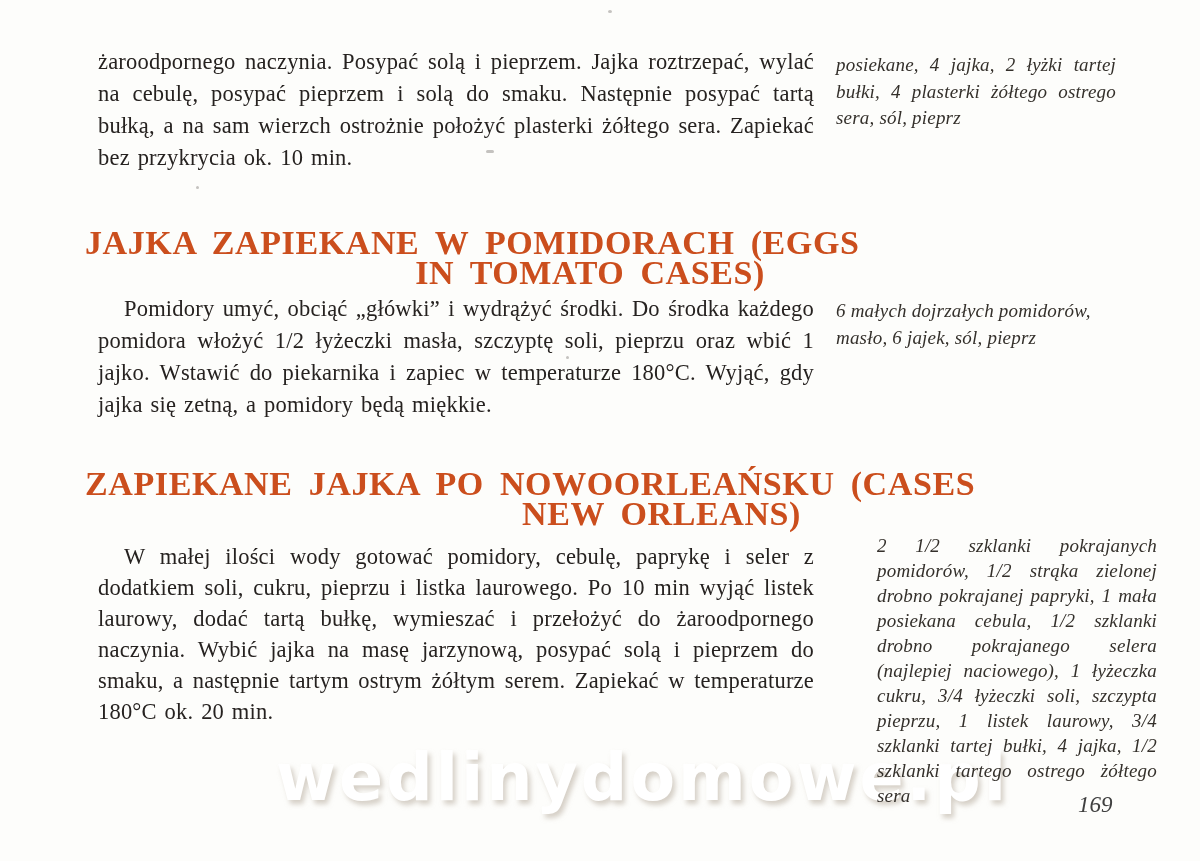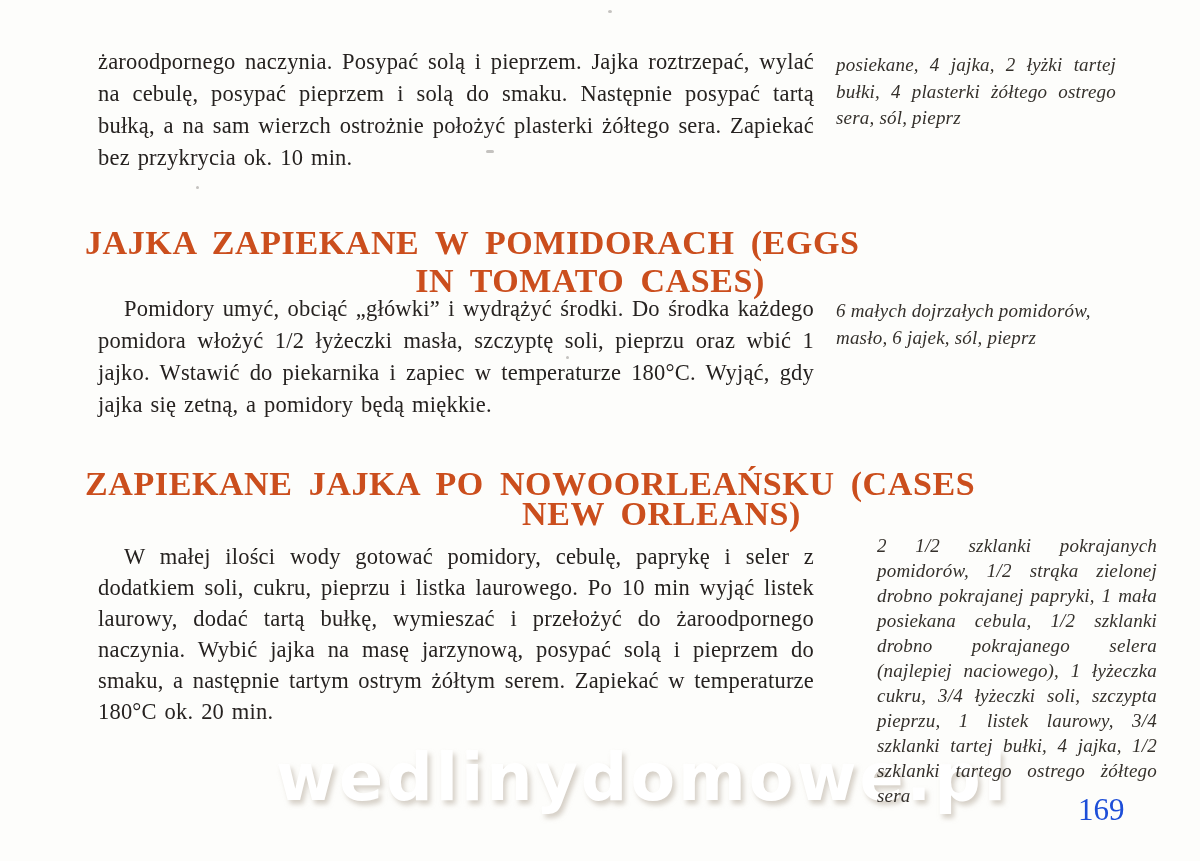--- a/index.html
+++ b/index.html
@@ -62,44 +62,45 @@
     letter-spacing: 3px;
     color: #ffffff;
     text-shadow: 3px 4px 5px rgba(186, 176, 163, 0.60);
     z-index: 1;
     white-space: nowrap;
   }
   .page-number {
     position: absolute;
     left: 1078px;
     top: 792px;
-    font-size: 31px;
-    color: #1d4ed8;
+    font-size: 23px;
+    color: #404040;
     z-index: 2;
+    font-style: italic;
   }
   .speck {
     position: absolute;
     background: #c4c2bf;
     border-radius: 50%;
     z-index: 0;
   }
 </style>
 </head>
 <body>
 
 <div class="page">
 
   <div class="watermark">wedlinydomowe.pl</div>
 
   <p class="body-text" style="top: 46px; margin: 0;">żaroodpornego naczynia. Posypać solą i pieprzem. Jajka roztrzepać, wylać na cebulę, posypać pieprzem i solą do smaku. Następnie posypać tartą bułką, a na sam wierzch ostrożnie położyć plasterki żółtego sera. Zapiekać bez przykrycia ok. 10 min.</p>
 
   <div class="margin-note" style="top: 52px;">posiekane, 4 jajka, 2 łyżki tartej bułki, 4 plasterki żółtego ostrego sera, sól, pieprz</div>
 
   <div class="recipe-heading" style="top: 224px;">JAJKA ZAPIEKANE W POMIDORACH (EGGS</div>
-  <div class="recipe-heading heading-line2" style="top: 262px; padding-right: 36px; width: 680px;">IN TOMATO CASES)</div>
+  <div class="recipe-heading heading-line2" style="top: 254px; padding-right: 36px; width: 680px;">IN TOMATO CASES)</div>
 
   <p class="body-text indent" style="top: 293px; margin: 0;">Pomidory umyć, obciąć „główki” i wydrążyć środki. Do środka każdego pomidora włożyć 1/2 łyżeczki masła, szczyptę soli, pieprzu oraz wbić 1 jajko. Wstawić do piekarnika i zapiec w temperaturze 180°C. Wyjąć, gdy jajka się zetną, a pomidory będą miękkie.</p>
 
   <div class="margin-note" style="top: 298px; text-align: left;">6 małych dojrzałych pomidorów, masło, 6 jajek, sól, pieprz</div>
 
   <div class="recipe-heading" style="top: 465px;">ZAPIEKANE JAJKA PO NOWOORLEAŃSKU (CASES</div>
   <div class="recipe-heading heading-line2" style="top: 495px;">NEW ORLEANS)</div>
 
   <p class="body-text indent" style="top: 541px; margin: 0; line-height: 31px;">W małej ilości wody gotować pomidory, cebulę, paprykę i seler z dodatkiem soli, cukru, pieprzu i listka laurowego. Po 10 min wyjąć listek laurowy, dodać tartą bułkę, wymieszać i przełożyć do żaroodpornego naczynia. Wybić jajka na masę jarzynową, posypać solą i pieprzem do smaku, a następnie tartym ostrym żółtym serem. Zapiekać w temperaturze 180°C ok. 20 min.</p>
 

